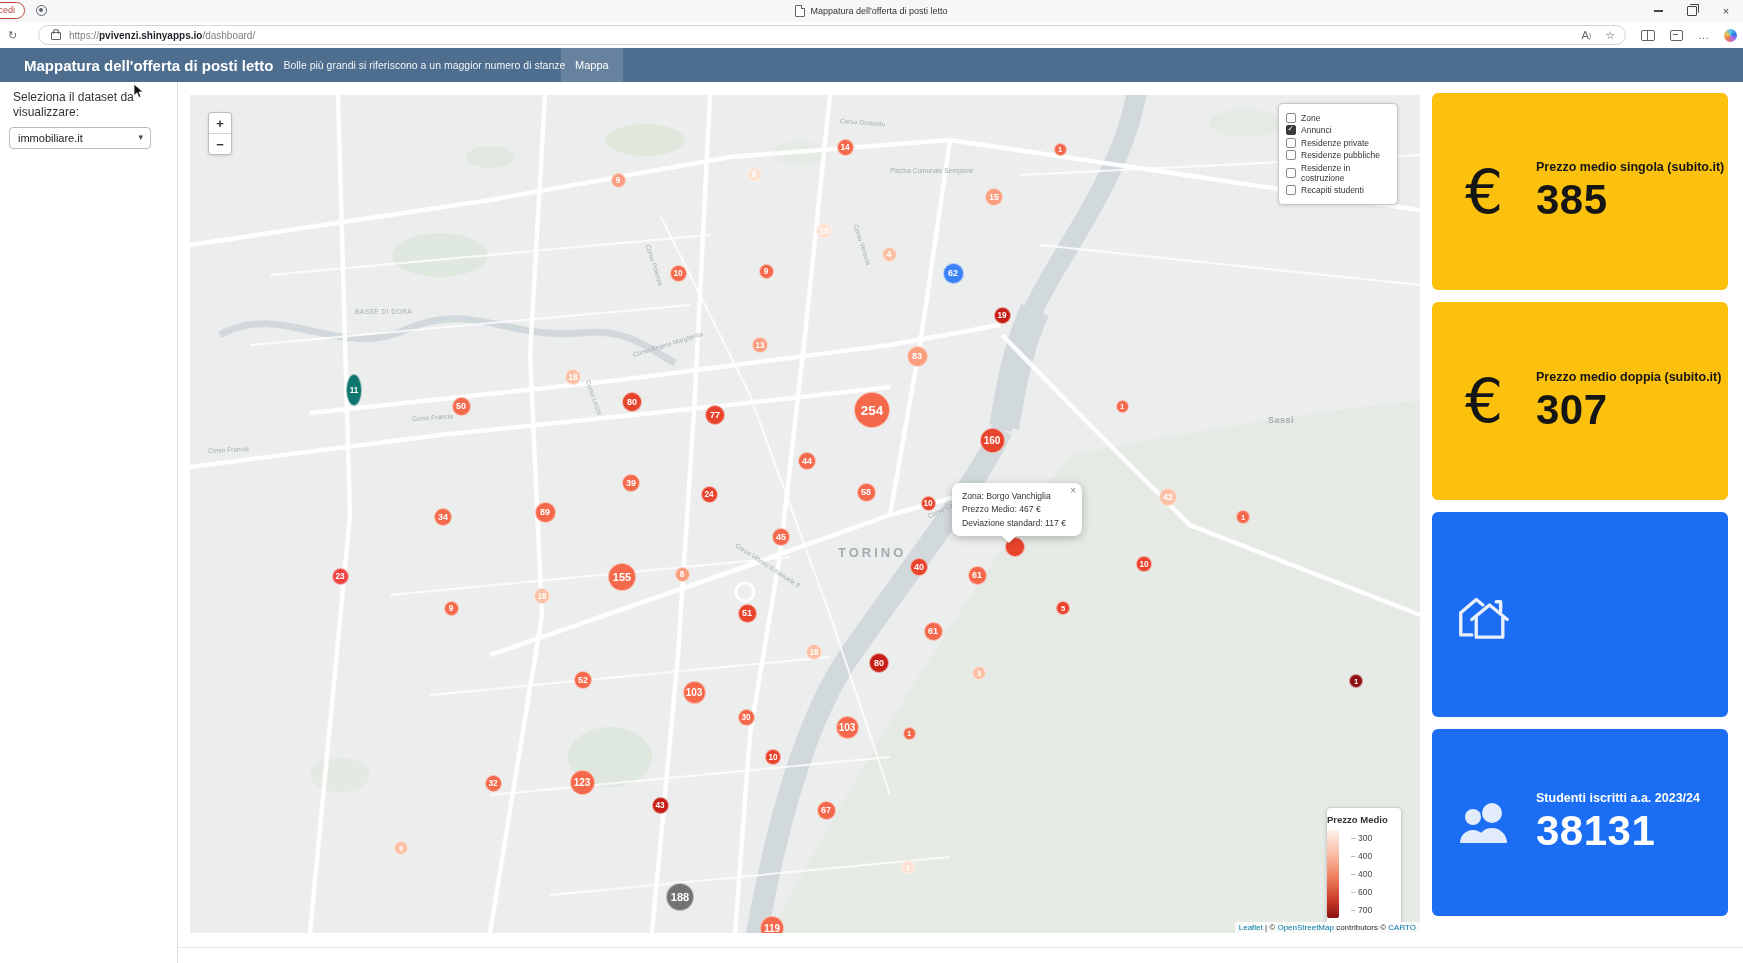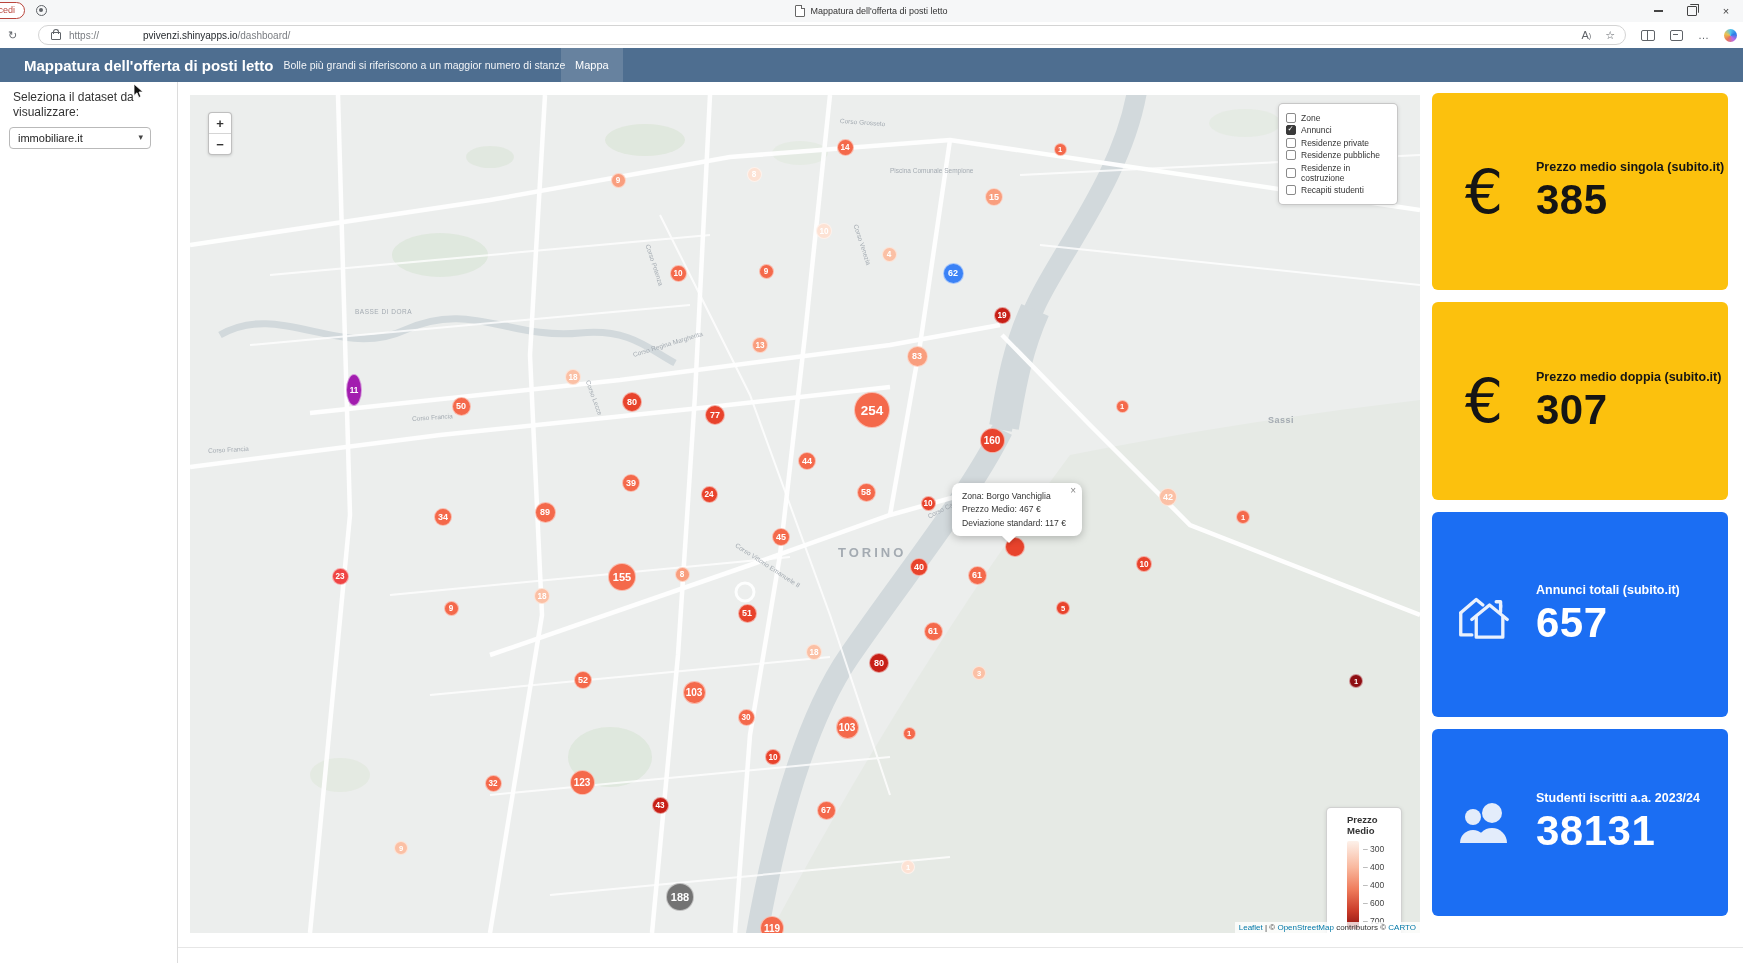--- a/index.html
+++ b/index.html
@@ -21,21 +21,21 @@
   .ic-min{width:9px;height:1.4px;background:#444;}
   .ic-restore{width:8px;height:8px;border:1.1px solid #444;border-radius:1px;position:relative;}
   .ic-restore:before{content:'';position:absolute;left:2px;top:-3px;width:8px;height:8px;border:1.1px solid #444;border-left:none;border-bottom:none;border-radius:1px;}
   .toolbar{position:absolute;left:0;top:22px;width:100%;height:26px;background:#fff;border-bottom:1px solid #e6e6e6;}
   .tb-left{position:absolute;left:8px;top:0;height:26px;display:flex;align-items:center;gap:6px;color:#5f6368;font-size:13px;}
   .url-pill{position:absolute;left:38px;top:3px;width:1588px;height:20px;border:1px solid #d4d4d4;border-radius:11px;
             background:#fff;display:flex;align-items:center;padding:0 10px;box-sizing:border-box;}
   .lock{width:8px;height:6px;border:1.2px solid #5f6368;border-radius:1px;position:relative;margin:2px 8px 0 2px;}
   .lock:before{content:'';position:absolute;top:-4px;left:1px;width:4px;height:4px;border:1.2px solid #5f6368;border-bottom:none;border-radius:3px 3px 0 0;}
   .url{font-size:10px;color:#7a7d82;}
-  .url b{color:#1f2328;font-weight:normal;padding-left:44px;}
+  .url b{color:#1f2328;font-weight:bold;}
   .pill-right{margin-left:auto;display:flex;align-items:center;gap:14px;color:#5f6368;}
   .tb-right{position:absolute;right:6px;top:0;height:26px;display:flex;align-items:center;gap:15px;color:#5f6368;}
   .ticon{font-size:11px;line-height:1;display:flex;align-items:center;}
   .ic-split{width:12px;height:9px;border:1.2px solid #5f6368;border-radius:2px;position:relative;}
   .ic-split:before{content:'';position:absolute;left:5px;top:0;width:1.2px;height:9px;background:#5f6368;}
   .ic-ess{width:11px;height:9px;border:1.2px solid #5f6368;border-radius:2px;position:relative;}
   .ic-ess:before{content:'';position:absolute;left:2px;top:3px;width:5px;height:1.2px;background:#5f6368;}
   .ic-copilot{width:13px;height:13px;border-radius:50%;background:conic-gradient(#53c4ec,#2b7de9,#b96ae8,#e8745c,#ecc44e,#53c4ec);}
   .readaloud i{font-style:normal;font-size:7px;vertical-align:super;}
   
@@ -68,23 +68,23 @@
   .cb{width:8px;height:8px;border:1px solid #8a8a8a;border-radius:2px;background:#fff;flex:0 0 auto;position:relative;}
   .cb.checked{background:#3a3a3a;border-color:#3a3a3a;}
   .cb.checked:before{content:'✓';position:absolute;left:0.5px;top:-2.5px;color:#fff;font-size:7.5px;}
   .layer-label{font-size:8.5px;color:#333;}
   .popup{position:absolute;left:762px;top:388px;width:130px;background:#fff;border-radius:8px;z-index:40;
          box-shadow:0 2px 8px rgba(0,0,0,.25);padding:7px 10px 6px 10px;box-sizing:border-box;}
   .popup-line{font-size:8.6px;color:#333;line-height:1.55;white-space:nowrap;}
   .popup-close{position:absolute;right:6px;top:2px;font-size:10px;color:#888;}
   .popup-tail{position:absolute;left:52px;bottom:-5px;width:10px;height:10px;background:#fff;transform:rotate(45deg);box-shadow:2px 2px 3px rgba(0,0,0,.08);}
   .legend{position:absolute;left:1136px;top:712px;width:76px;background:#fff;border:1px solid rgba(0,0,0,.18);
-          border-radius:5px;z-index:50;padding:6px 8px 8px 20px;box-sizing:border-box;box-shadow:0 1px 4px rgba(0,0,0,.12);}
+          border-radius:5px;z-index:50;padding:6px 8px 8px 0;box-sizing:border-box;box-shadow:0 1px 4px rgba(0,0,0,.12);}
   .legend-title{font-size:9.5px;font-weight:bold;color:#333;margin-bottom:5px;}
-  .legend-body{display:flex;gap:4px;}
+  .legend-body{display:flex;gap:12px;}
   .legend-bar{width:12px;height:88px;border-radius:2px;
       background:linear-gradient(180deg,#fdf1ea 0%,#f9b89e 30%,#ef7c5c 55%,#c93a28 80%,#8a1210 100%);}
   .legend-ticks{display:flex;flex-direction:column;justify-content:space-between;padding:4px 0;}
   .legend-tick{font-size:8.5px;color:#444;line-height:1;}
   .legend-tick:before{content:'– ';color:#999;}
   .attribution{position:absolute;right:0;bottom:0;background:rgba(255,255,255,.78);padding:1px 4px;font-size:8px;color:#333;z-index:60;}
   .attribution .link{color:#0078a8;}
   
   .vbox-col{position:absolute;left:1432px;top:93px;width:296px;display:flex;flex-direction:column;gap:12px;}
   .vbox{border-radius:6px;display:flex;align-items:center;}
@@ -221,21 +221,21 @@
       <div class="bubble" style="left: 646.5px; top: 43.5px; width: 17px; height: 17px; background: rgb(244, 105, 75); font-size: 8.2px;">14</div>
       <div class="bubble" style="left: 863.5px; top: 47.5px; width: 13px; height: 13px; background: rgb(244, 105, 75); font-size: 7.6px;">1</div>
       <div class="bubble" style="left: 556.5px; top: 71.5px; width: 15px; height: 15px; background: rgb(253, 226, 212); font-size: 8.2px;">8</div>
       <div class="bubble" style="left: 795px; top: 93px; width: 18px; height: 18px; background: rgb(249, 158, 126); font-size: 9px;">15</div>
       <div class="bubble" style="left: 626px; top: 128px; width: 16px; height: 16px; background: rgb(253, 226, 212); font-size: 8.2px;">10</div>
       <div class="bubble" style="left: 691.5px; top: 151.5px; width: 15px; height: 15px; background: rgb(251, 192, 165); font-size: 8.2px;">4</div>
       <div class="bubble" style="left: 752.5px; top: 167.5px; width: 21px; height: 21px; background: #3b82f6; font-size: 9px;">62</div>
       <div class="bubble" style="left: 479.5px; top: 169.5px; width: 17px; height: 17px; background: rgb(244, 105, 75); font-size: 8.2px;">10</div>
       <div class="bubble" style="left: 568.5px; top: 168.5px; width: 15px; height: 15px; background: rgb(244, 105, 75); font-size: 8.2px;">9</div>
       <div class="bubble" style="left: 803.5px; top: 211.5px; width: 17px; height: 17px; background: rgb(199, 31, 22); font-size: 8.2px;">19</div>
-      <div class="bubble" style="left: 156px; top: 279px; width: 16px; height: 32px; background: #a21caf; font-size: 8.2px;">11</div>
+      <div class="bubble" style="left: 156px; top: 279px; width: 16px; height: 32px; background: #0f766e; font-size: 8.2px;">11</div>
       <div class="bubble" style="left: 375px; top: 274px; width: 16px; height: 16px; background: rgb(251, 192, 165); font-size: 8.2px;">18</div>
       <div class="bubble" style="left: 261.5px; top: 301.5px; width: 19px; height: 19px; background: rgb(244, 105, 75); font-size: 9px;">50</div>
       <div class="bubble" style="left: 432px; top: 297px; width: 20px; height: 20px; background: rgb(232, 67, 44); font-size: 9px;">80</div>
       <div class="bubble" style="left: 515px; top: 310px; width: 20px; height: 20px; background: rgb(232, 67, 44); font-size: 9px;">77</div>
       <div class="bubble" style="left: 432px; top: 379px; width: 18px; height: 18px; background: rgb(244, 105, 75); font-size: 9px;">39</div>
       <div class="bubble" style="left: 510.5px; top: 390.5px; width: 17px; height: 17px; background: rgb(232, 67, 44); font-size: 8.2px;">24</div>
       <div class="bubble" style="left: 244px; top: 413px; width: 18px; height: 18px; background: rgb(244, 105, 75); font-size: 9px;">34</div>
       <div class="bubble" style="left: 344.5px; top: 406.5px; width: 21px; height: 21px; background: rgb(244, 105, 75); font-size: 9px;">89</div>
       <div class="bubble" style="left: 562px; top: 242px; width: 16px; height: 16px; background: rgb(249, 158, 126); font-size: 8.2px;">13</div>
       <div class="bubble" style="left: 716.5px; top: 250.5px; width: 21px; height: 21px; background: rgb(249, 158, 126); font-size: 9px;">83</div>
@@ -364,24 +364,20 @@
       <div class="vbox-icon">
         <svg width="62" height="58" viewBox="0 0 56 52" fill="none" stroke="#eaf1fd" stroke-width="3" stroke-linecap="round" stroke-linejoin="round">
           <path d="M7 24 L21 12 L27 17"></path>
           <path d="M7 24 V44 H17"></path>
           <path d="M17 30 L33 17 L49 30"></path>
           <path d="M21 28 V46 H45 V28"></path>
           <path d="M43 17 V23"></path>
           <path d="M39 14 h4 v5"></path>
         </svg>
       </div>
-      <div class="vbox-content">
-        <div class="vbox-title">Annunci totali (subito.it)</div>
-        <div class="vbox-value">657</div>
-      </div>
     </div>
     <div class="vbox" style="background: rgb(27, 110, 243); color: rgb(255, 255, 255);">
       <div class="vbox-icon">
         <svg width="56" height="50" viewBox="0 0 56 50" fill="#e3ecfb">
           <circle cx="17" cy="19" r="8"></circle>
           <path d="M4 45 a13 13 0 0 1 26 0 z"></path>
           <circle cx="36" cy="15" r="10"></circle>
           <path d="M21 45 a15 15 0 0 1 30 0 z"></path>
         </svg>
       </div>

